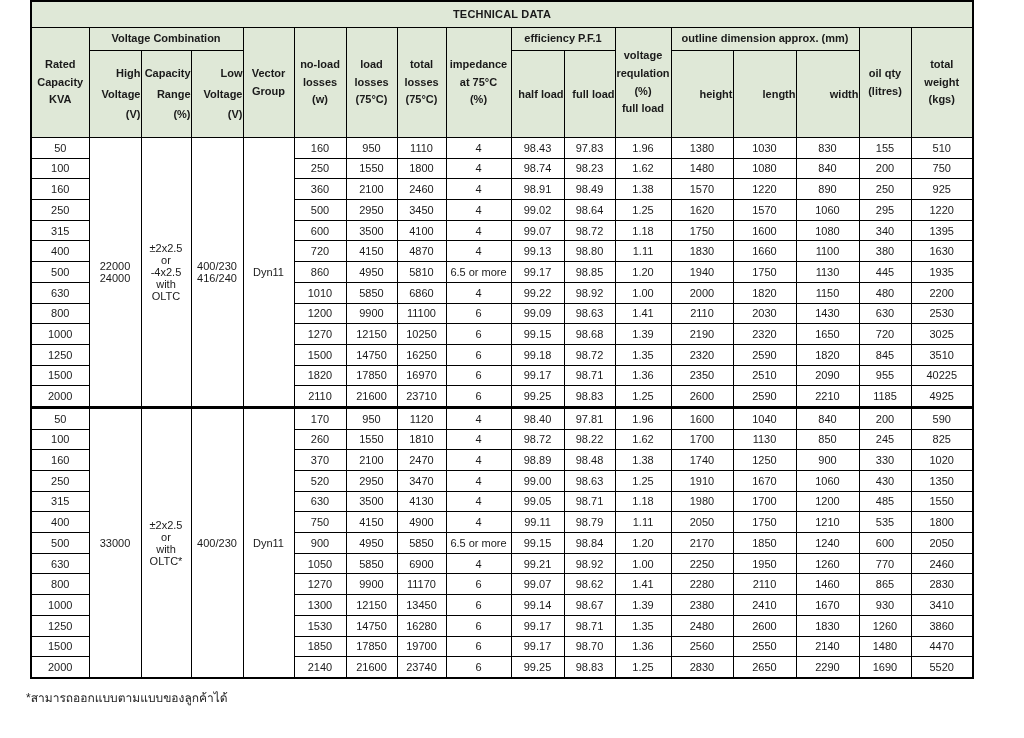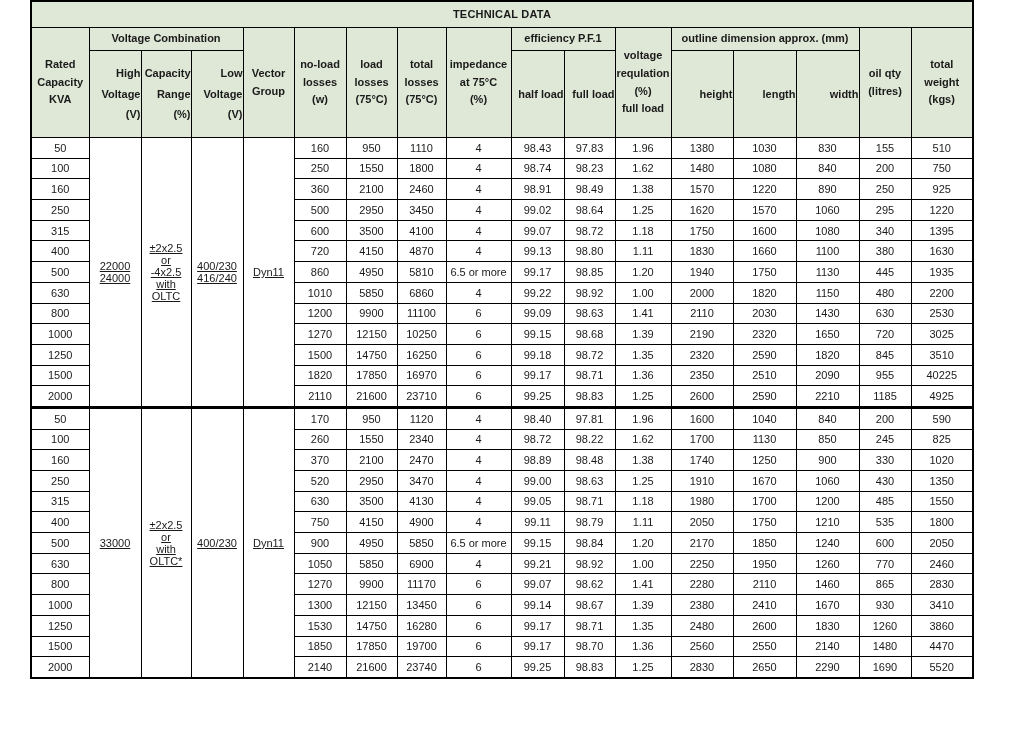--- a/index.html
+++ b/index.html
@@ -46,21 +46,20 @@
   table.tech tbody td{
     background:#ffffff;
     font-size:11px;
     height:19.7px;
     line-height:1.1;
   }
   td.multiline{
     white-space:pre-line;
     line-height:1.85;
     font-size:11px;
-    text-decoration:underline;
   }
   tbody.section-divider tr:first-child td{
     border-top:3px solid var(--border);
   }
   .footnote{
     margin:9px 0 0 26px;
     font-size:12px;
     color:#222222;
   }
 </style>
@@ -367,21 +366,21 @@
           <td>1600</td>
           <td>1040</td>
           <td>840</td>
           <td>200</td>
           <td>590</td>
         </tr>
         <tr>
           <td>100</td>
           <td>260</td>
           <td>1550</td>
-          <td>2340</td>
+          <td>1810</td>
           <td>4</td>
           <td>98.72</td>
           <td>98.22</td>
           <td>1.62</td>
           <td>1700</td>
           <td>1130</td>
           <td>850</td>
           <td>245</td>
           <td>825</td>
         </tr>
@@ -545,13 +544,14 @@
           <td>98.83</td>
           <td>1.25</td>
           <td>2830</td>
           <td>2650</td>
           <td>2290</td>
           <td>1690</td>
           <td>5520</td>
         </tr>
       </tbody>
   </table>
+  <div class="footnote">*สามารถออกแบบตามแบบของลูกค้าได้</div>
 </div>
 
 </body></html>

